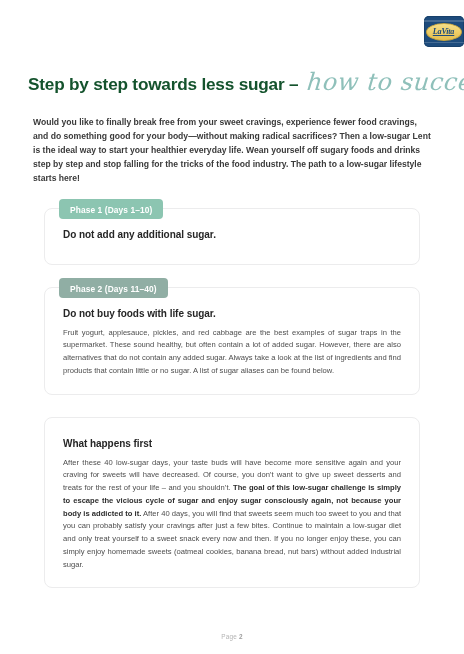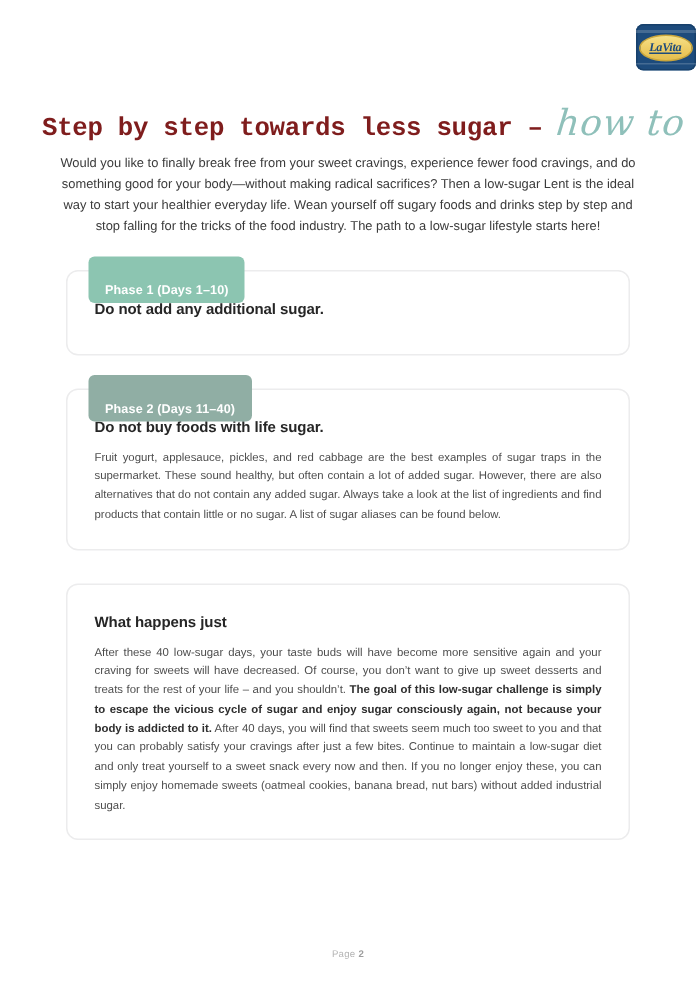--- a/index.html
+++ b/index.html
@@ -104,25 +104,25 @@
     font-weight: normal;
     color: #8fc0ba;
     margin-left: 9px;
     letter-spacing: 0.6px;
     transform: skewX(-6deg);
     display: inline-block;
   }
 
   
   .intro {
-    margin: 6px auto 0;
+    margin: 20px auto 0;
     width: 398px;
-    text-align: center;
+    text-align: left;
     font-size: 8.6px;
-    font-weight: normal;
+    font-weight: bold;
     line-height: 1.62;
     color: #3a3a3a;
   }
 
   
   .cards {
     margin-top: 22px;
     padding: 0 44px;
   }
   .card {
@@ -134,21 +134,21 @@
     padding: 20px 18px 16px 18px;
   }
   .badge {
     position: absolute;
     top: -10px;
     left: 14px;
     color: #ffffff;
     font-size: 8.4px;
     font-weight: bold;
     letter-spacing: 0.1px;
-    padding: 18px 11px 5px 11px;
+    padding: 7px 11px 5px 11px;
     border-radius: 4px;
     line-height: 1;
   }
   .card-heading {
     font-size: 10px;
     font-weight: bold;
     color: #262626;
     margin: 0 0 8px 0;
     letter-spacing: -0.05px;
   }
@@ -187,41 +187,41 @@
 
   <div class="logo-wrap">
     <div class="logo" style="background: rgb(29, 75, 124);">
       <div class="logo-oval">
         <span class="logo-text">LaVita</span>
       </div>
     </div>
   </div>
 
   <div class="title-row">
-    <span class="title-main" style="color: #7f1d1d; font-family: Liberation Mono, monospace;">Step by step towards less sugar –</span>
+    <span class="title-main" style="color: #14532d;">Step by step towards less sugar –</span>
     <span class="title-script" style="color: rgb(143, 192, 186);">how to succeed</span>
   </div>
 
   <p class="intro">Would you like to finally break free from your sweet cravings, experience fewer food cravings, and do something good for your body—without making radical sacrifices? Then a low-sugar Lent is the ideal way to start your healthier everyday life. Wean yourself off sugary foods and drinks step by step and stop falling for the tricks of the food industry. The path to a low-sugar lifestyle starts here!</p>
 
   <div class="cards">
 
     <div class="card">
       <span class="badge" style="background: rgb(140, 197, 177);">Phase 1 (Days 1–10)</span>
       <h3 class="card-heading">Do not add any additional sugar.</h3>
     </div>
 
     <div class="card">
       <span class="badge" style="background: rgb(144, 174, 164);">Phase 2 (Days 11–40)</span>
       <h3 class="card-heading">Do not buy foods with life sugar.</h3>
       <p class="card-body">Fruit yogurt, applesauce, pickles, and red cabbage are the best examples of sugar traps in the supermarket. These sound healthy, but often contain a lot of added sugar. However, there are also alternatives that do not contain any added sugar. Always take a look at the list of ingredients and find products that contain little or no sugar. A list of sugar aliases can be found below.</p>
     </div>
 
     <div class="card">
-      <h3 class="card-heading">What happens just</h3>
+      <h3 class="card-heading">What happens first</h3>
       <p class="card-body">
         <span>After these 40 low-sugar days, your taste buds will have become more sensitive again and your craving for sweets will have decreased. Of course, you don’t want to give up sweet desserts and treats for the rest of your life – and you shouldn’t. </span><b>The goal of this low-sugar challenge is simply to escape the vicious cycle of sugar and enjoy sugar consciously again, not because your body is addicted to it.</b><span> After 40 days, you will find that sweets seem much too sweet to you and that you can probably satisfy your cravings after just a few bites. Continue to maintain a low-sugar diet and only treat yourself to a sweet snack every now and then. If you no longer enjoy these, you can simply enjoy homemade sweets (oatmeal cookies, banana bread, nut bars) without added industrial sugar.</span>
       </p>
     </div>
 
   </div>
 
   <div class="footer">
     <span>Page</span>
     <b>2</b>

